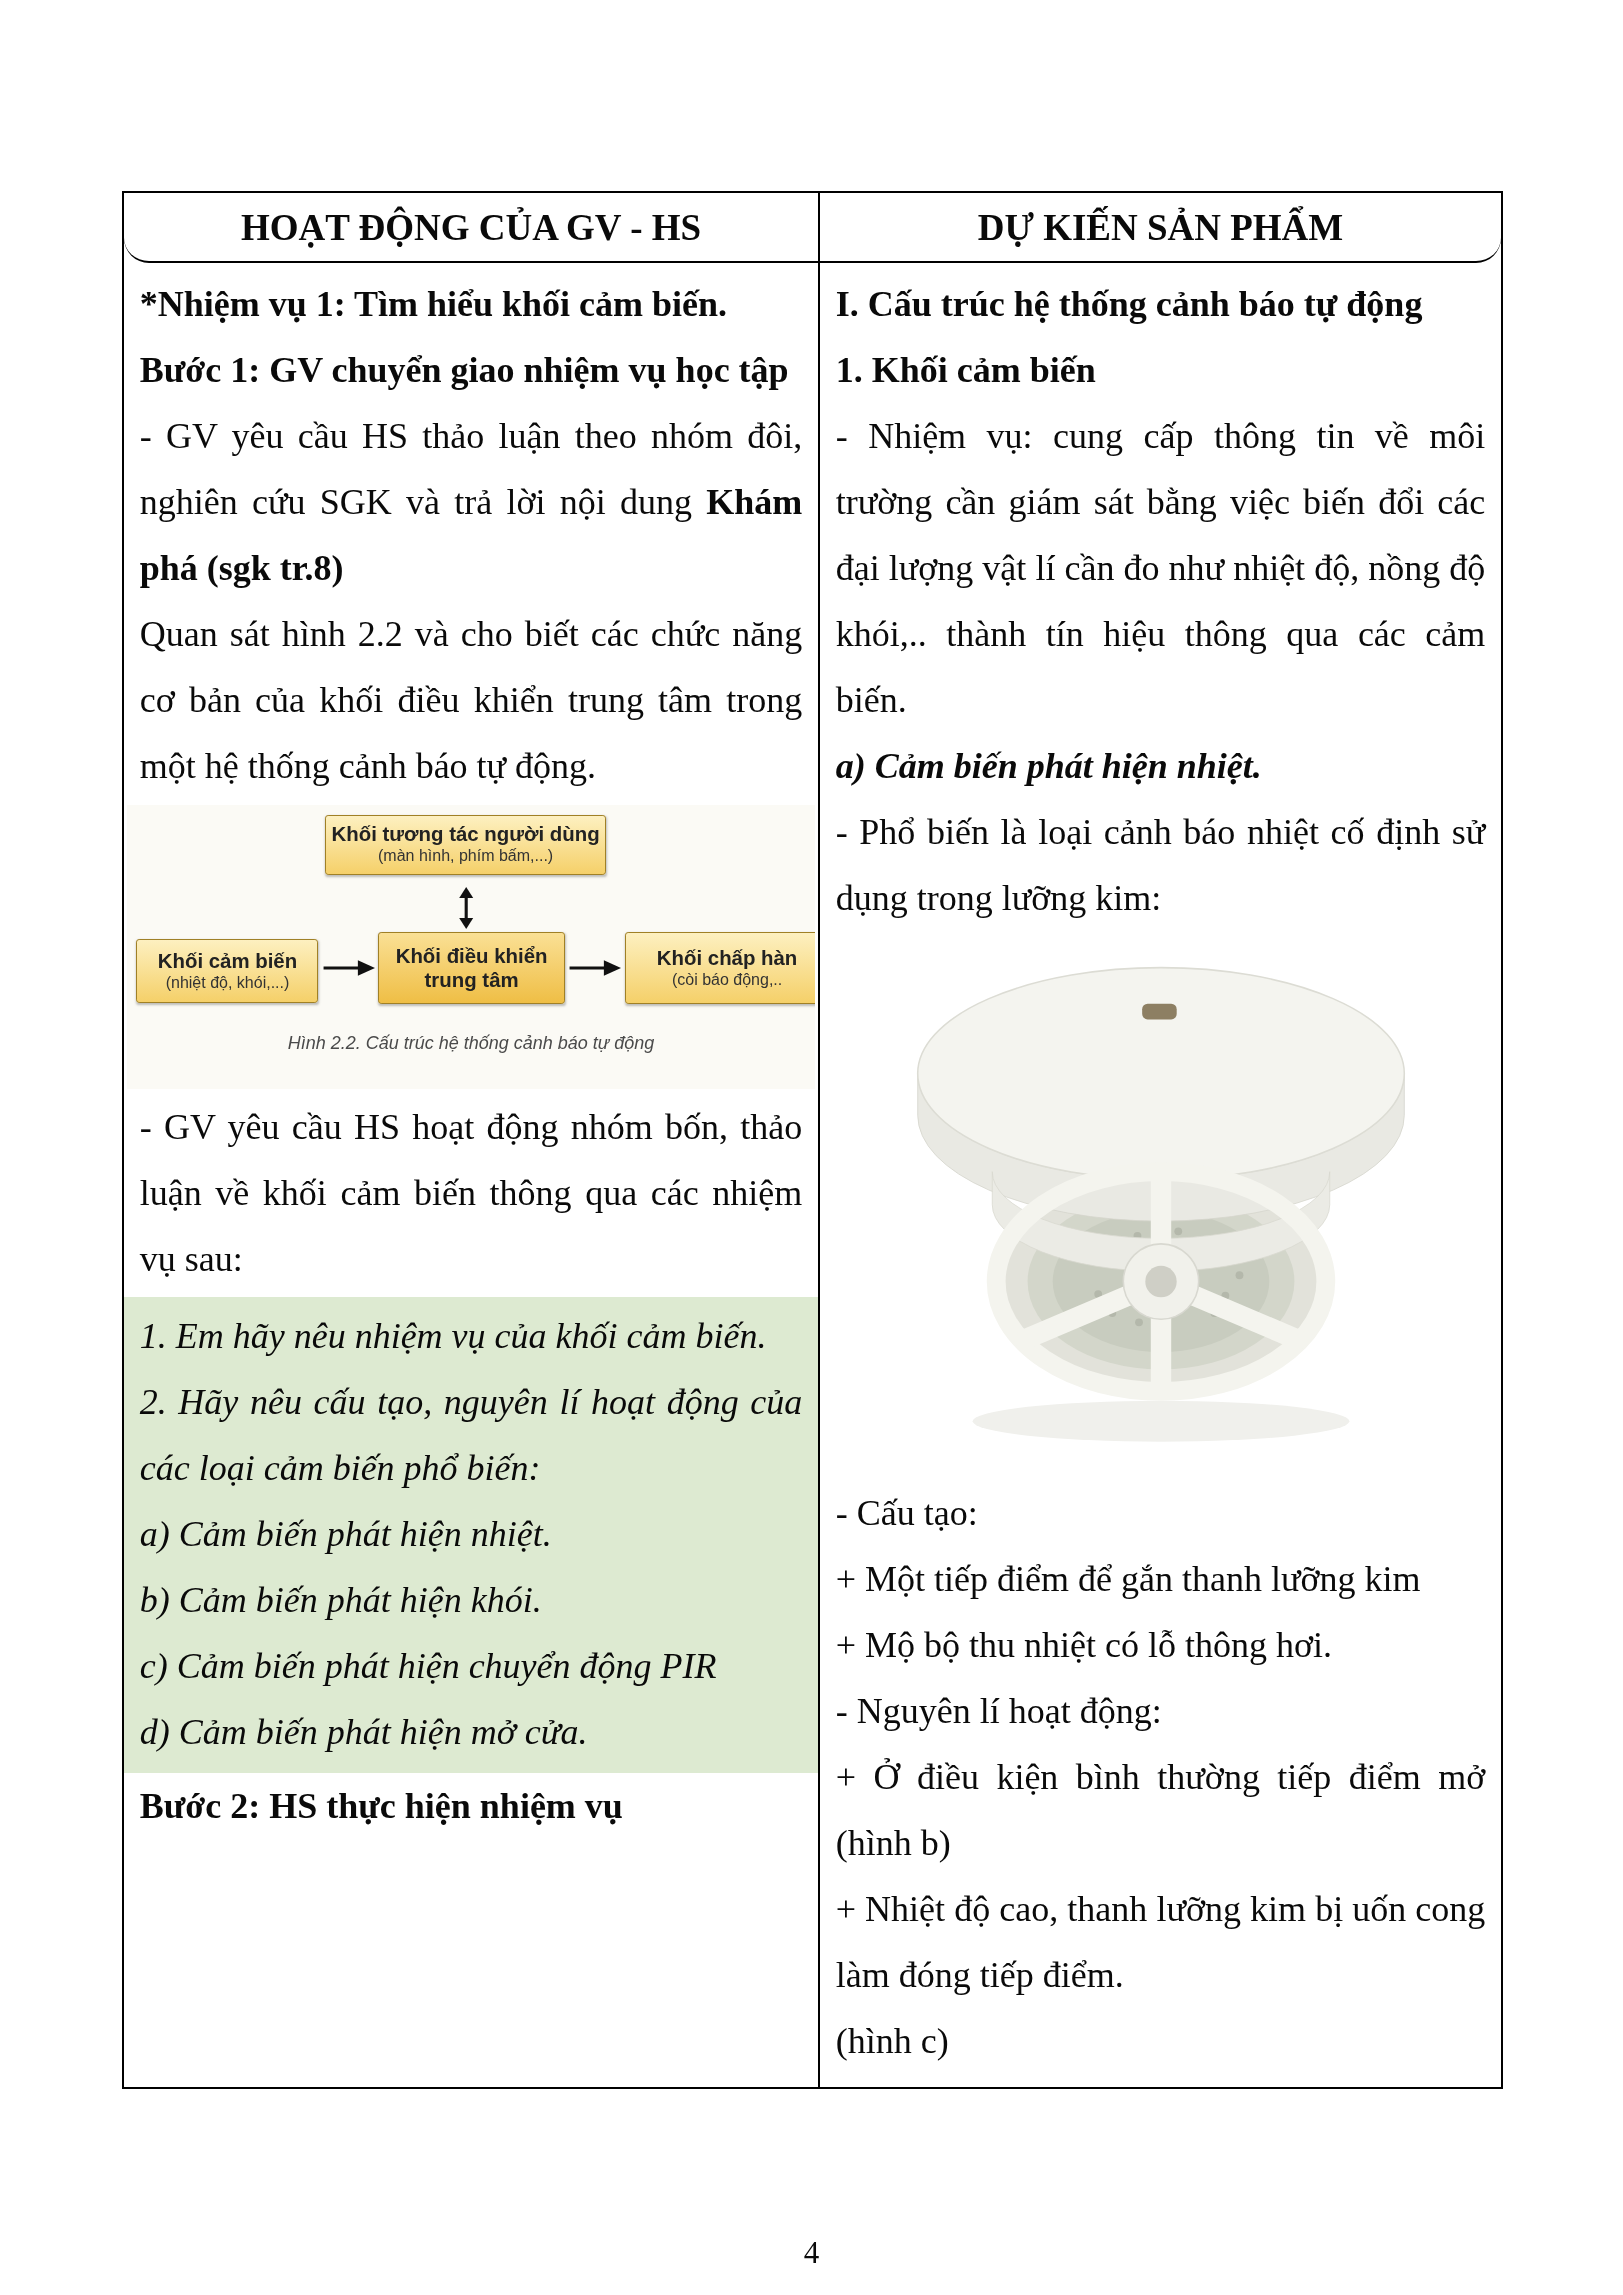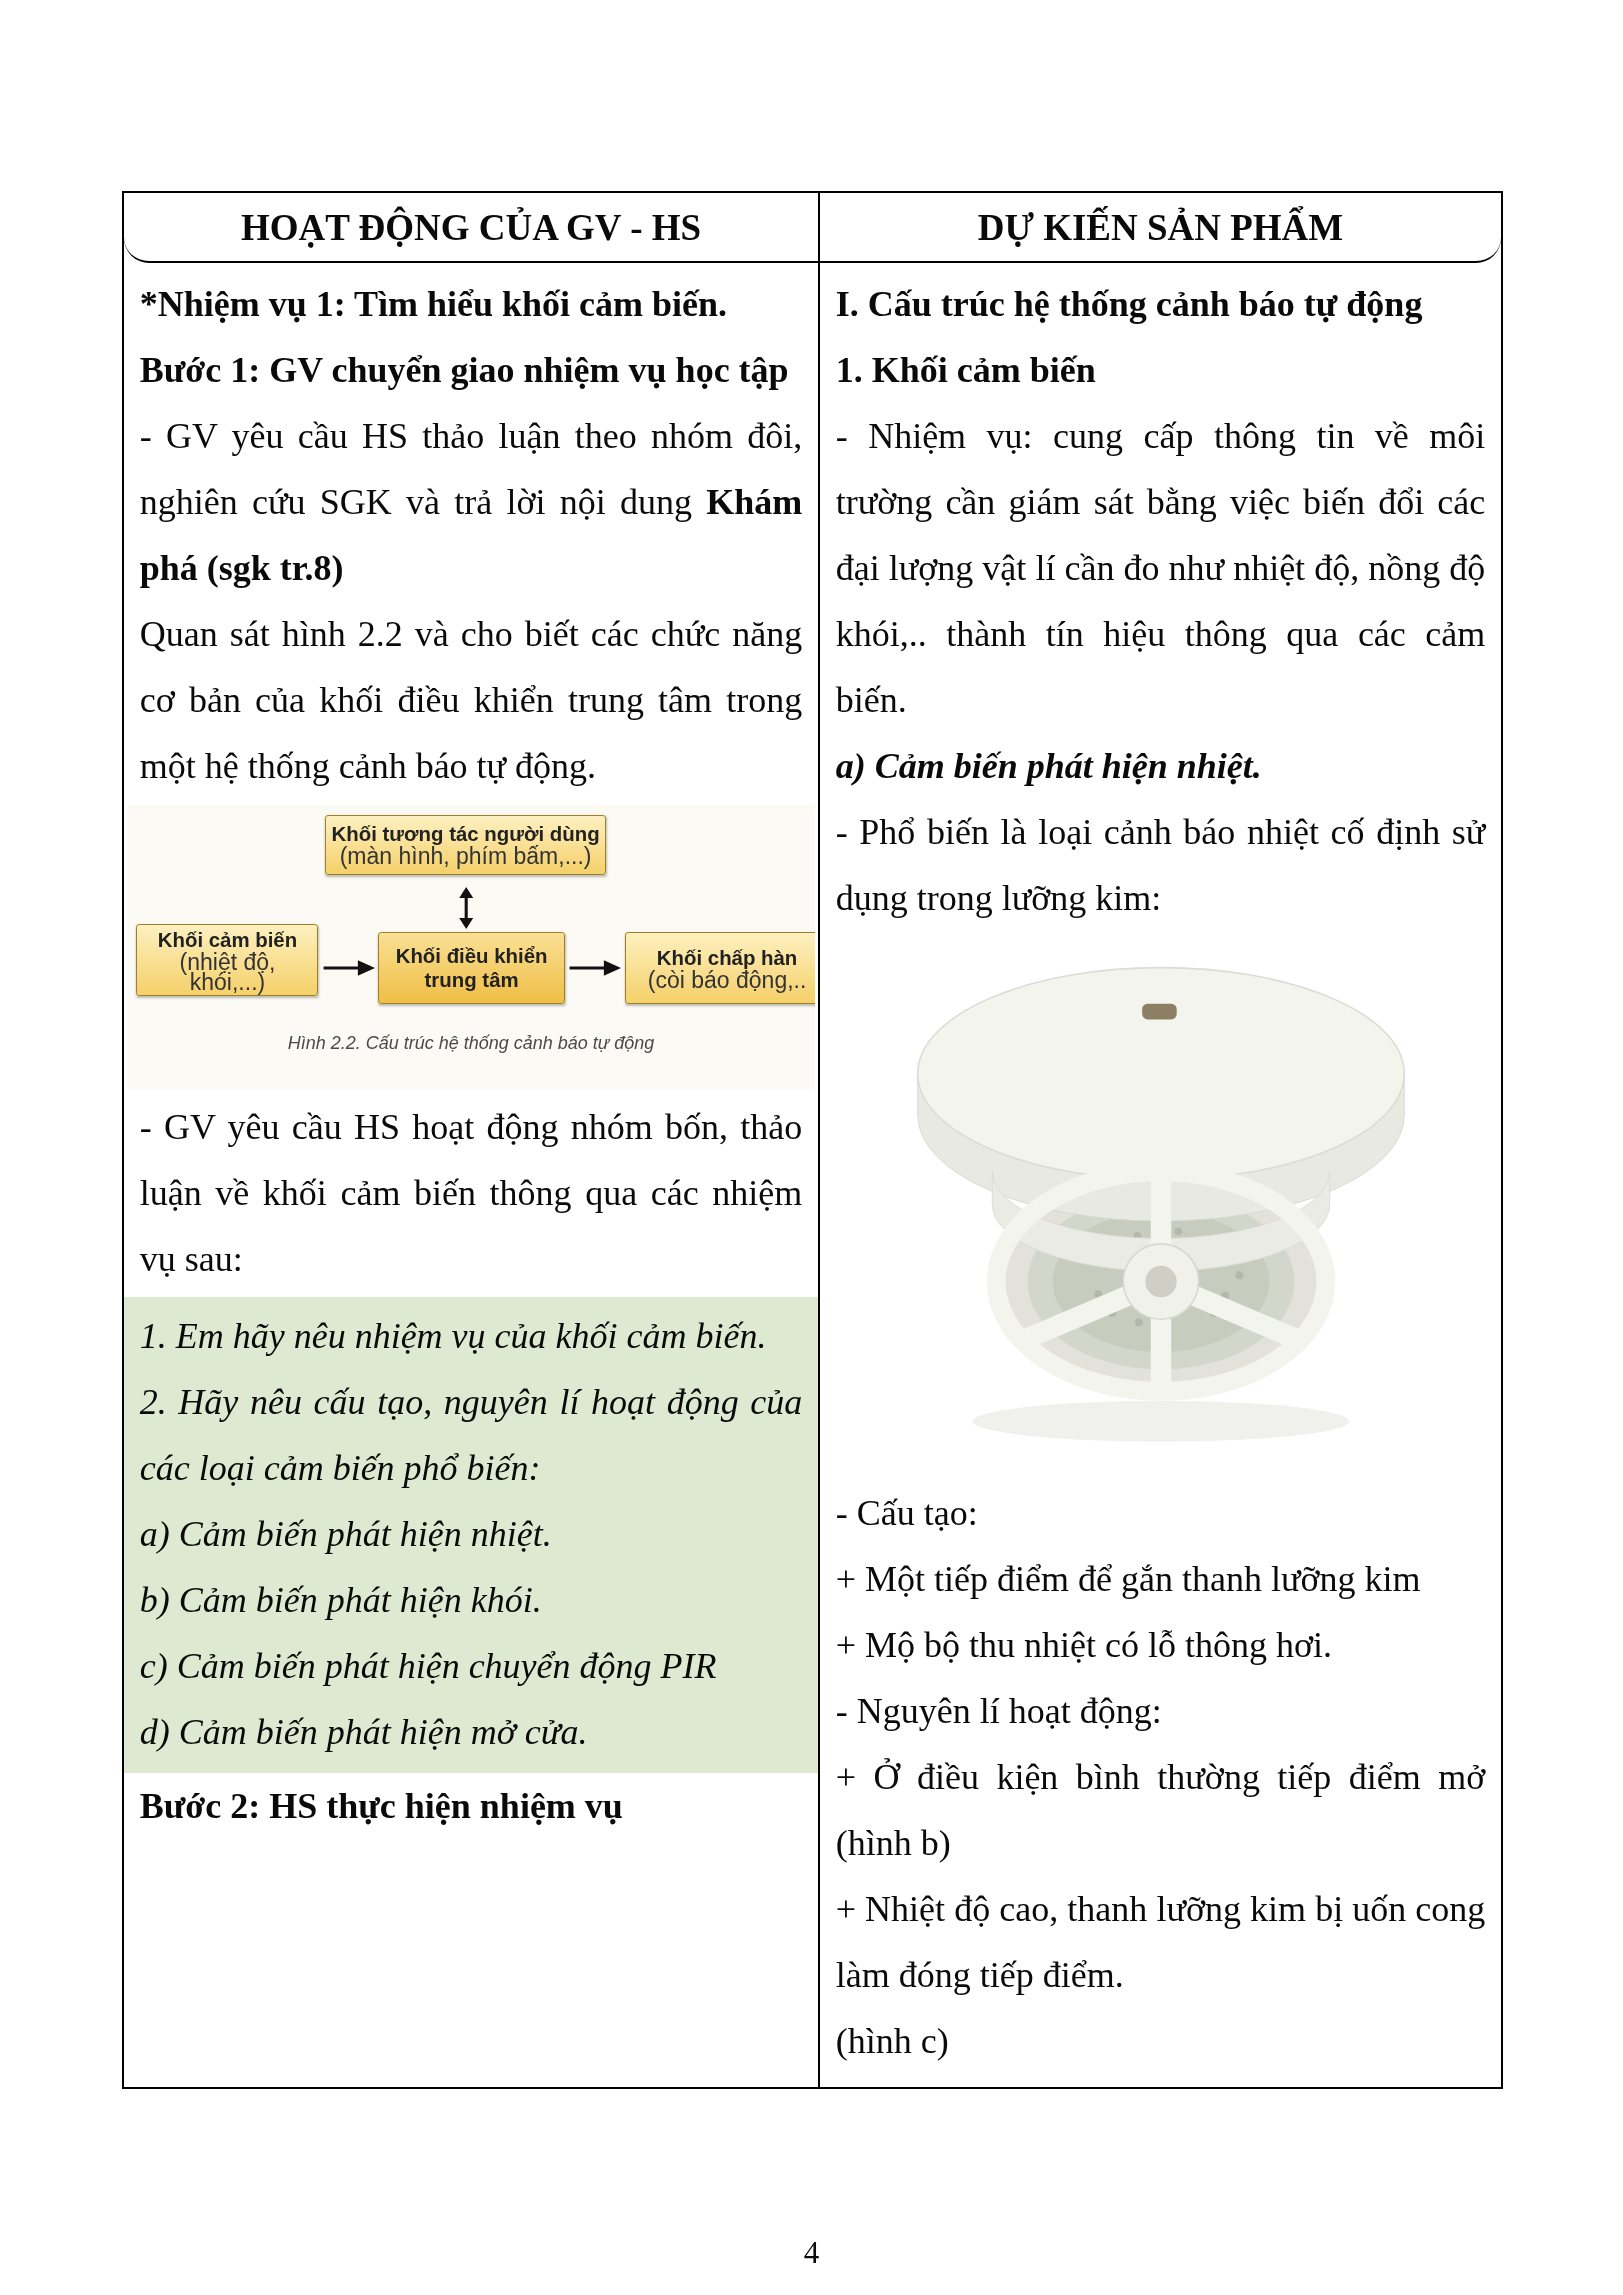--- a/index.html
+++ b/index.html
@@ -36,23 +36,23 @@
     background:#FBFAF5;font-family:"Liberation Sans", sans-serif;overflow:hidden;
   }
   .blk{
     position:absolute;border:1.6px solid #A08026;border-radius:3.1px;
     background:linear-gradient(180deg,#FDF0C0 0%,#F5D069 100%);
     box-shadow:0.8px 1.6px 2.4px rgba(0,0,0,0.25);
     display:flex;flex-direction:column;justify-content:center;
     text-align:center;box-sizing:border-box;padding:1.6px 4.7px;
   }
   .blk .t1{font-weight:bold;font-size:20.4px;line-height:24px;color:#222;}
-  .blk .t2{font-size:23px;line-height:20.4px;color:#333;}
+  .blk .t2{font-size:16px;line-height:20.4px;color:#333;}
   .blk-top{left:198px;top:9.4px;width:281px;height:60px;}
-  .blk-left{left:9.4px;top:119px;width:182px;height:72px;}
+  .blk-left{left:9.4px;top:134px;width:182px;height:64px;}
   .blk-center{left:251px;top:127px;width:187px;height:72px;background:linear-gradient(180deg,#FAE095 0%,#EFBE45 100%);}
   .blk-right{left:498px;top:127px;width:204px;height:72px;}
   .arrow{position:absolute;}
   .varrow{left:329px;top:82px;}
   .harrow1{left:195px;top:152px;}
   .harrow2{left:441px;top:152px;}
   .figcaption{
     position:absolute;left:0;top:228px;width:100%;text-align:center;
     font-style:italic;font-size:18px;color:#4a4a4a;
   }

